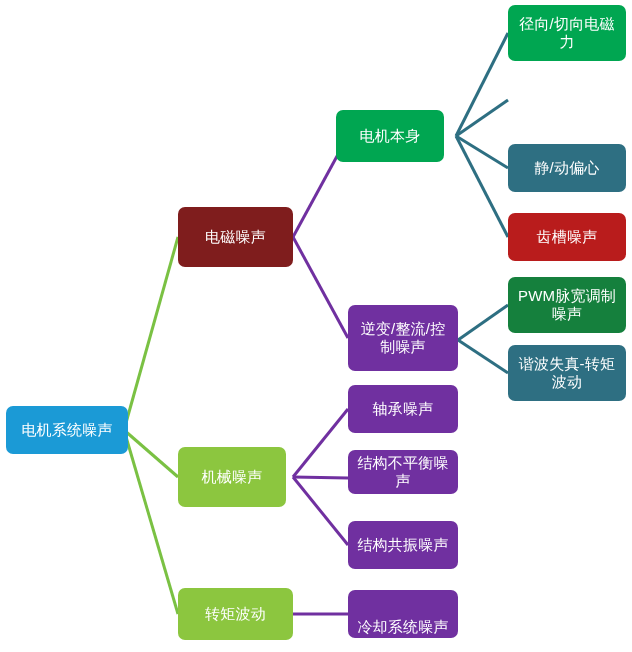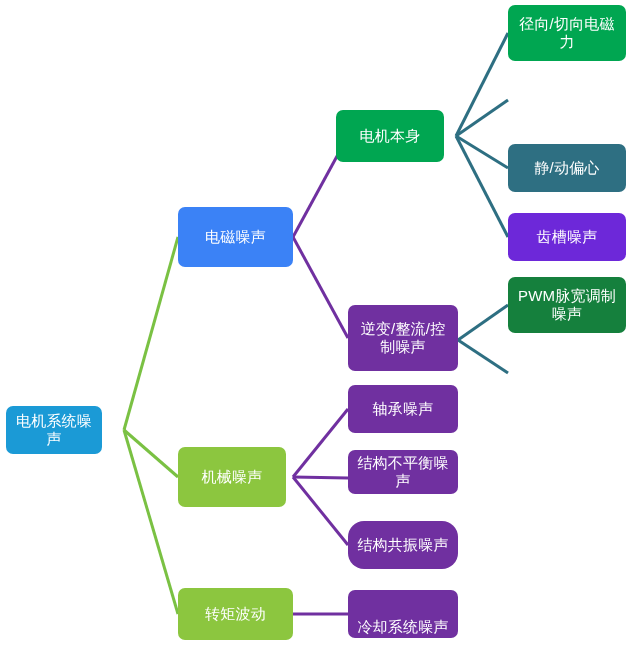--- a/index.html
+++ b/index.html
@@ -70,25 +70,25 @@
     <line x1="458" y1="340" x2="508" y2="305" stroke="#2e6f82" stroke-width="3"></line>
     <line x1="458" y1="340" x2="508" y2="373" stroke="#2e6f82" stroke-width="3"></line>
 
     <line x1="293" y1="477" x2="348" y2="409" stroke="#7030a0" stroke-width="3"></line>
     <line x1="293" y1="477" x2="348" y2="478" stroke="#7030a0" stroke-width="3"></line>
     <line x1="293" y1="477" x2="348" y2="545" stroke="#7030a0" stroke-width="3"></line>
 
     <line x1="293" y1="614" x2="348" y2="614" stroke="#7030a0" stroke-width="3"></line>
   </svg>
 
-  <div class="node lvl-root" style="left:6px; top:406px; width:96px; height:48px; background:#1b9ad6;justify-content:flex-end;">
+  <div class="node lvl-root" style="left:6px; top:406px; width:122px; height:48px; background:#1b9ad6;justify-content:flex-end;">
     <span>电机系统噪声</span>
   </div>
 
-  <div class="node lvl-two" style="left:178px; top:207px; width:115px; height:60px; background:#3b82f6;">
+  <div class="node lvl-two" style="left:178px; top:207px; width:115px; height:60px; background:#7f1d1d;">
     <span>电磁噪声</span>
   </div>
 
   <div class="node lvl-two" style="left:178px; top:447px; width:108px; height:60px; background:#8cc63f;">
     <span>机械噪声</span>
   </div>
 
   <div class="node lvl-two" style="left:178px; top:588px; width:115px; height:52px; background:#8cc63f;">
     <span>转矩波动</span>
   </div>
@@ -103,38 +103,41 @@
 
   <div class="node lvl-four" style="left:508px; top:5px; width:118px; height:56px; background:#00a651;">
     <span>径向/切向电磁力</span>
   </div>
 
 
   <div class="node lvl-four" style="left:508px; top:144px; width:118px; height:48px; background:#2e6f82;">
     <span>静/动偏心</span>
   </div>
 
-  <div class="node lvl-four" style="left:508px; top:213px; width:118px; height:48px; background:#6d28d9;">
+  <div class="node lvl-four" style="left:508px; top:213px; width:118px; height:48px; background:#b91c1c;">
     <span>齿槽噪声</span>
   </div>
 
   <div class="node lvl-four" style="left:508px; top:277px; width:118px; height:56px; background:#15803d;">
     <span>PWM脉宽调制噪声</span>
   </div>
 
+  <div class="node lvl-four" style="left:508px; top:345px; width:118px; height:56px; background:#2e6f82;">
+    <span>谐波失真-转矩波动</span>
+  </div>
 
   <div class="node lvl-three" style="left:348px; top:385px; width:110px; height:48px; background:#7030a0;">
     <span>轴承噪声</span>
   </div>
 
   <div class="node lvl-three" style="left:348px; top:450px; width:110px; height:44px; background:#7030a0;">
     <span>结构不平衡噪声</span>
   </div>
 
-  <div class="node lvl-three" style="left:348px; top:521px; width:110px; height:48px; background:#7030a0;border-radius:16px;">
+  <div class="node lvl-three" style="left:348px; top:521px; width:110px; height:48px; background:#7030a0;">
     <span>结构共振噪声</span>
   </div>
 
   <div class="node lvl-three" style="left:348px; top:590px; width:110px; height:48px; background:#7030a0;align-items:flex-end;">
     <span>冷却系统噪声</span>
   </div>
 
 </div>
 
 </body></html>

